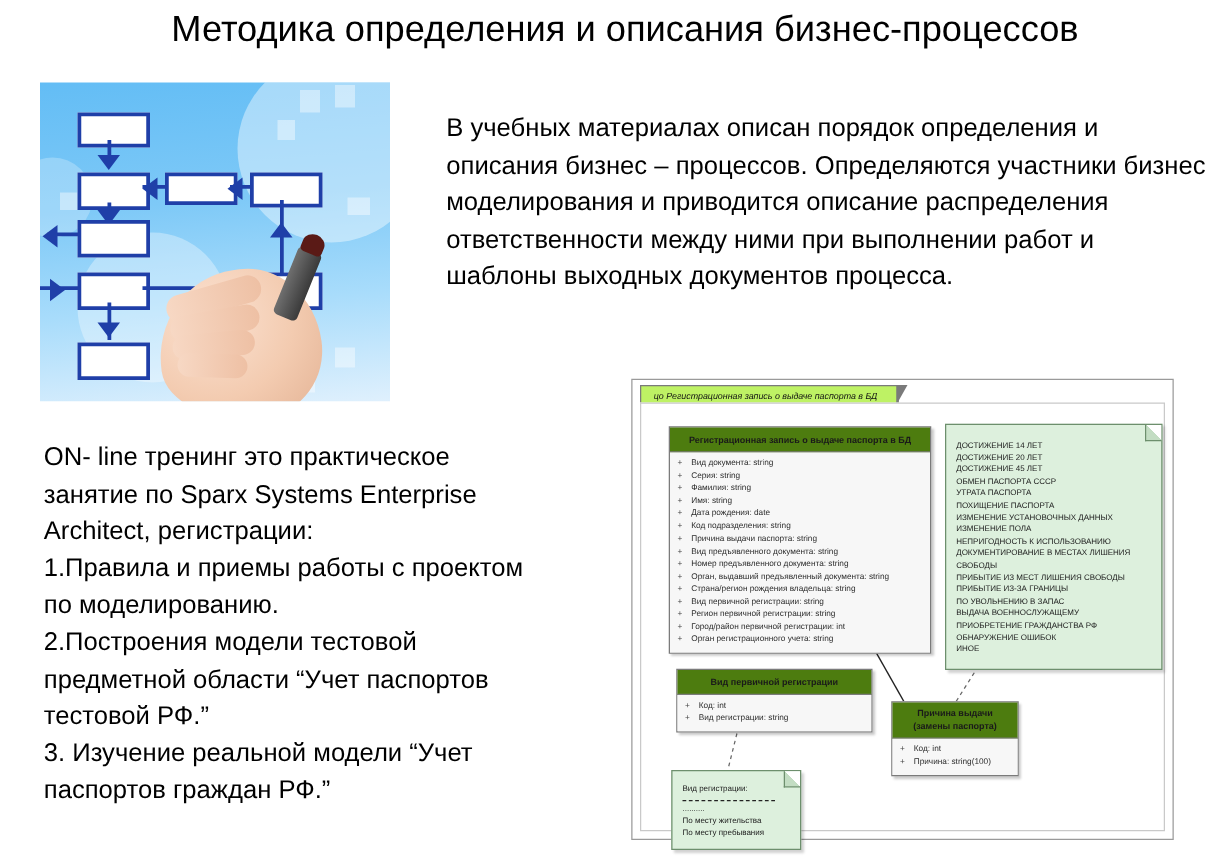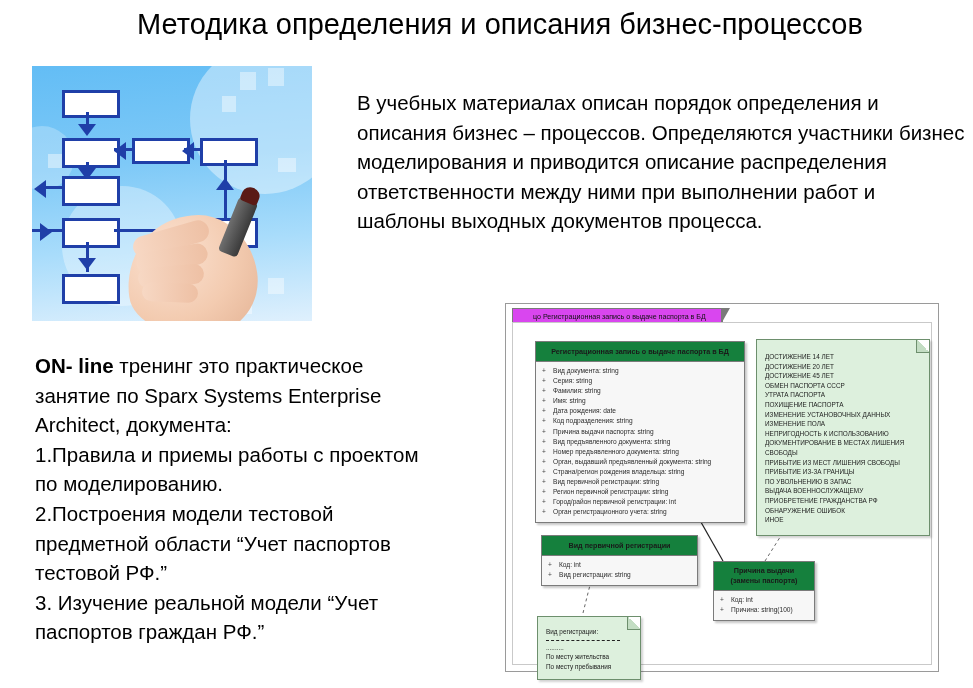--- a/index.html
+++ b/index.html
@@ -56,43 +56,44 @@
   .para{
     position:absolute;left:357px;top:88px;width:610px;
     font-size:20.5px;line-height:29.5px;color:#000;
   }
 
   
   .body-text{
     position:absolute;left:35px;top:351px;width:470px;
     font-size:20.5px;line-height:29.6px;color:#000;z-index:4;
   }
-  .body-text b{font-weight:bold;text-align:center;}
+  .body-text b{font-weight:normal;text-align:center;}
   .body-text .ln{white-space:nowrap;}
 
   
   .uml{
     position:absolute;left:505px;top:303px;width:432px;height:367px;
     background:#ffffff;border:1px solid #9a9a9a;
   }
   .uml-tab{
     position:absolute;left:6px;top:4px;height:15px;
-    border:1px solid #7a7a7a;border-bottom:none;background:#d946ef;
-    padding:1px 16px 0 20px;font-size:7.1px;line-height:14px;color:#111;
+    border:1px solid #7a7a7a;border-bottom:none;background:#bef264;
+    padding:1px 16px 0 10px;font-size:7.1px;line-height:14px;color:#111;
     white-space:nowrap;
+    font-style:italic;
   }
   .uml-tab:after{
     content:"";position:absolute;right:-8px;top:-1px;
     border-left:9px solid #7a7a7a;border-bottom:16px solid transparent;
   }
   .uml-sheet{position:absolute;left:6px;top:18px;right:6px;bottom:6px;border:1px solid #c9c9c9;background:#fff;}
 
   .cls{position:absolute;background:#f3f3f3;border:1px solid #7b7b7b;box-shadow:2px 2px 2px rgba(0,0,0,.22);}
   .cls .cls-hdr{
-    background:#15803d;border-bottom:1px solid #7b7b7b;
+    background:#4d7c0f;border-bottom:1px solid #7b7b7b;
     text-align:center;font-weight:bold;font-size:7.2px;line-height:11px;
     padding:4px 3px;color:#1a1a1a;
   }
   .cls .cls-body{padding:4px 3px 5px 3px;background:#f7f7f7;}
   .cls .attr{font-size:6.6px;line-height:10.1px;color:#2b2b2b;white-space:nowrap;padding-left:14px;position:relative;}
   .cls .attr .plus{position:absolute;left:3px;top:0;color:#444;}
 
   #cls-main{left:22px;top:18px;width:208px;}
   #cls-reg{left:28px;top:212px;width:155px;}
   #cls-reason{left:172px;top:238px;width:100px;margin-left:28px;}
@@ -168,21 +169,21 @@
     <div class="finger" style="left:106px;top:200px;width:66px;height:20px;transform:rotate(-5deg);"></div>
     <div class="finger" style="left:110px;top:217px;width:56px;height:19px;transform:rotate(2deg);"></div>
     <div class="marker"></div>
   </div>
 
   <div class="para">В учебных материалах описан порядок определения  и описания бизнес – процессов. Определяются  участники бизнес моделирования и приводится описание распределения ответственности между ними при выполнении работ и шаблоны выходных документов процесса.</div>
 
   <div class="body-text">
     <div class="ln"><b>ON- line</b><span> тренинг  это практическое</span></div>
     <div class="ln">занятие по Sparx Systems Enterprise</div>
-    <div class="ln">Architect, документа:</div>
+    <div class="ln">Architect, регистрации:</div>
     <div class="ln">1.Правила и приемы работы с проектом</div>
     <div class="ln">по моделированию.</div>
     <div class="ln">2.Построения модели тестовой</div>
     <div class="ln">предметной области  “Учет паспортов</div>
     <div class="ln">тестовой РФ.”</div>
     <div class="ln">3. Изучение реальной модели “Учет</div>
     <div class="ln">паспортов граждан РФ.”</div>
   </div>
 
   <div class="uml">

